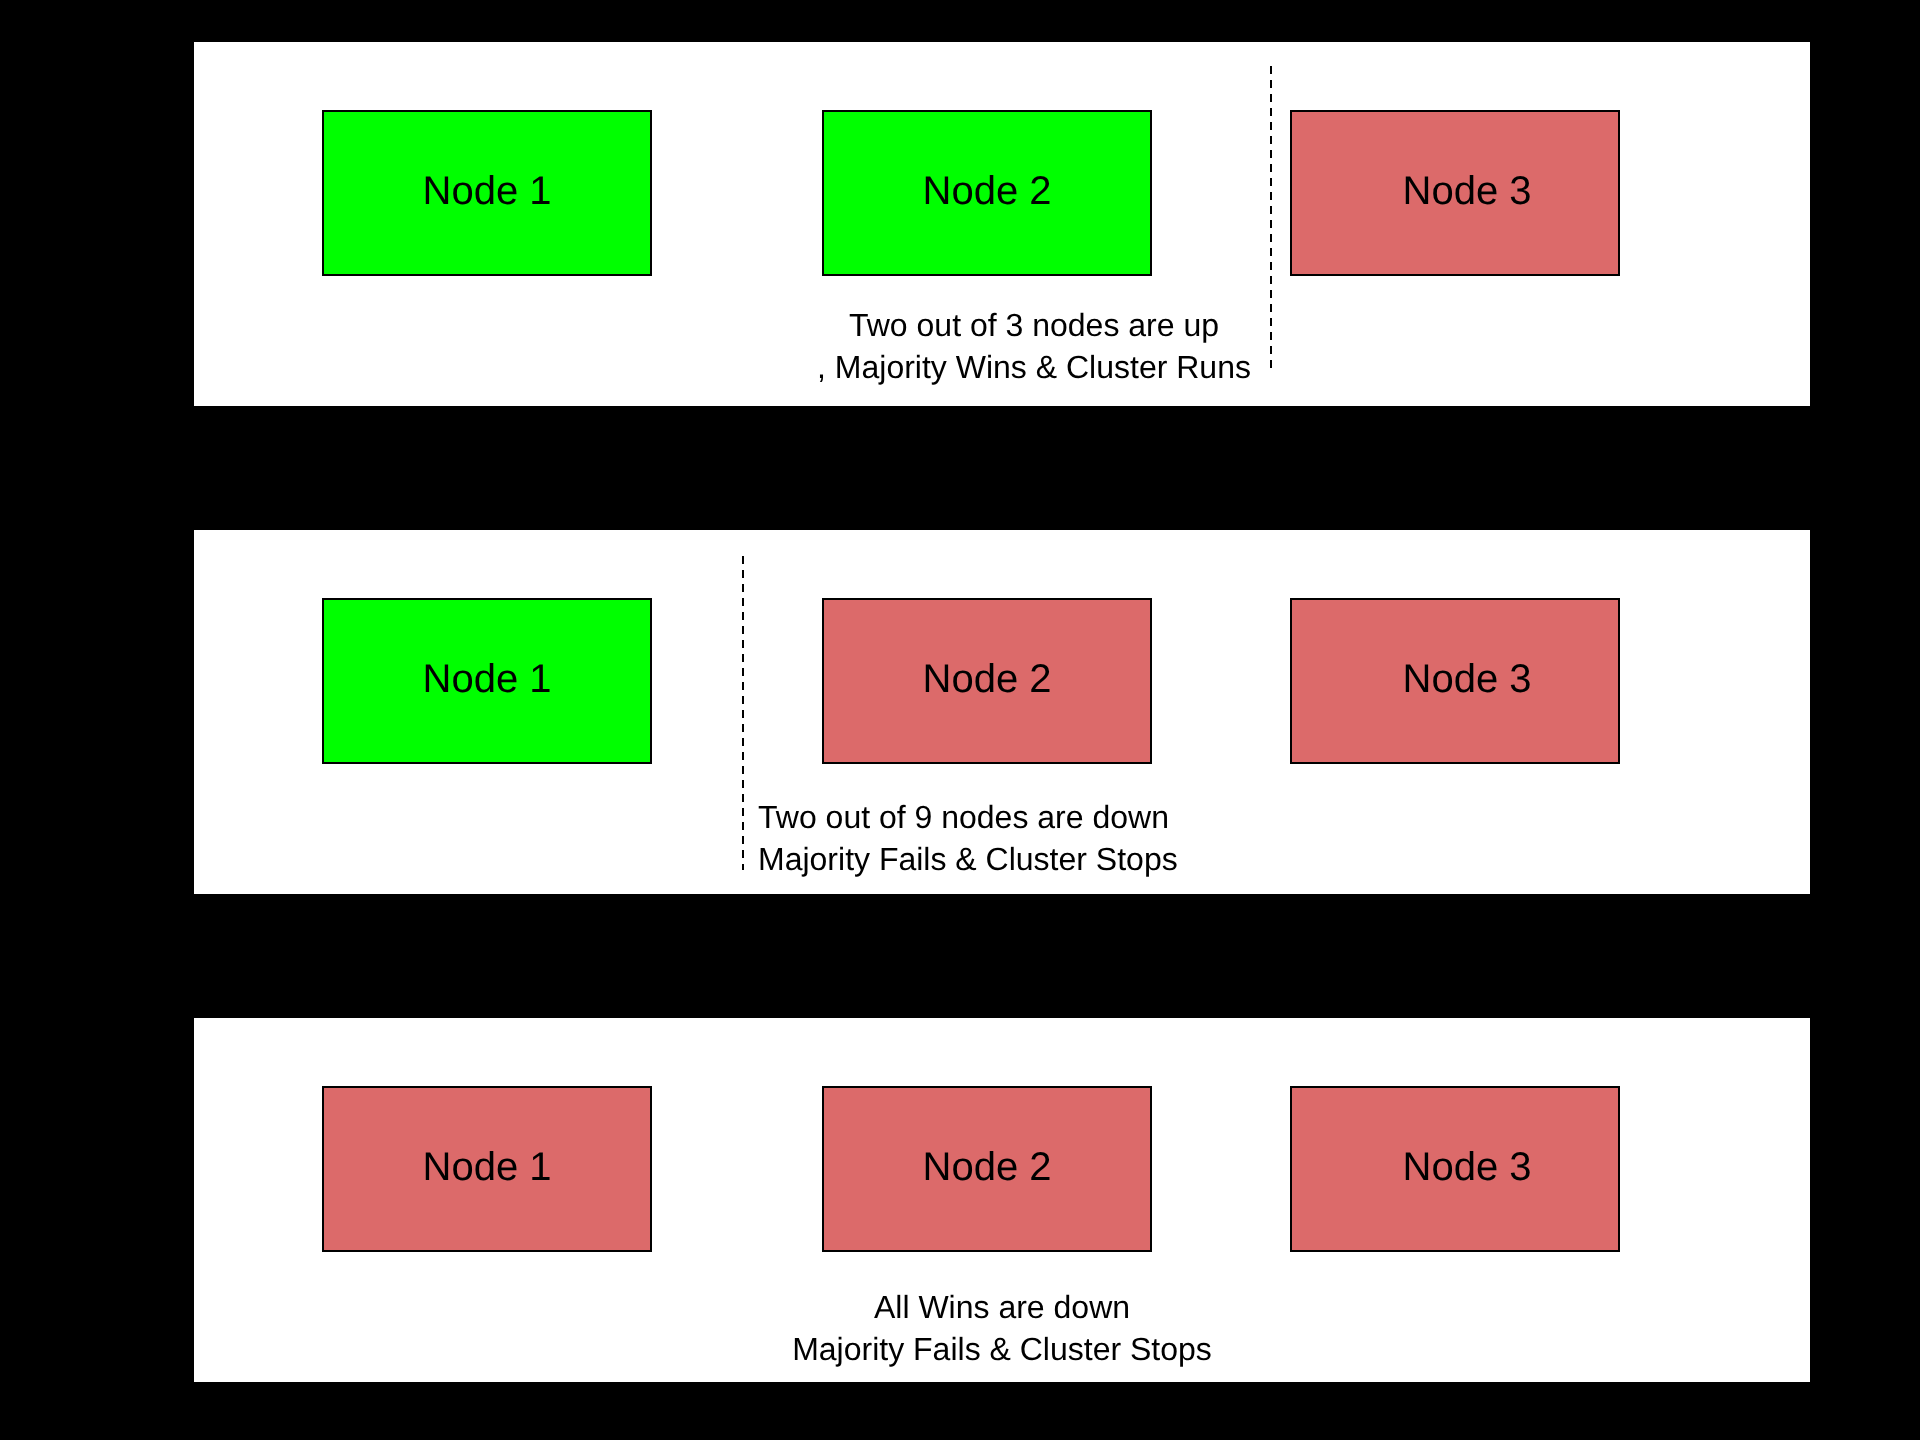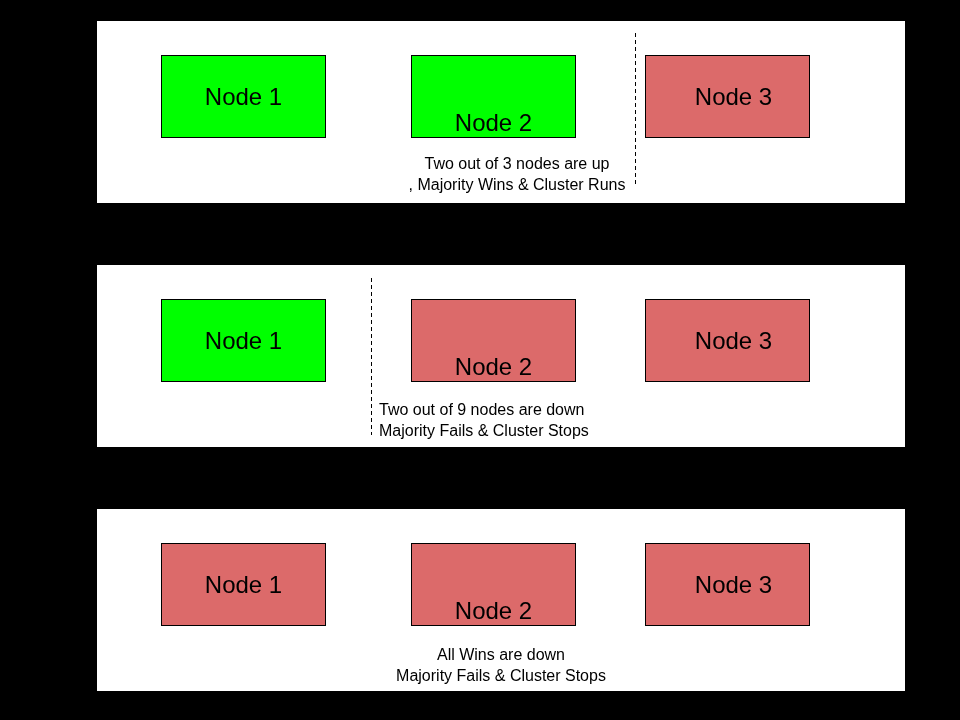--- a/index.html
+++ b/index.html
@@ -27,24 +27,24 @@
     top: 34px;
     width: 165px;
     height: 83px;
     border: 1px solid #000000;
     box-sizing: border-box;
     display: flex;
     align-items: center;
     justify-content: center;
   }
   .n1 { left: 64px; }
-  .n2 { left: 314px; align-items: flex-end; }
+  .n2 { left: 314px; }
   .n3 { left: 548px; padding-left: 12px; }
   .node-label {
-    font-size: 24px;
+    font-size: 20px;
     color: #000000;
   }
   .divider {
     position: absolute;
     width: 1.4px;
     background: repeating-linear-gradient(to bottom, #000 0px, #000 4px, transparent 4px, transparent 7px);
   }
   .divider.d1 { left: 538px; top: 12px; height: 152px; }
   .divider.d2 { left: 274px; top: 13px; height: 157px; }
   .caption {

